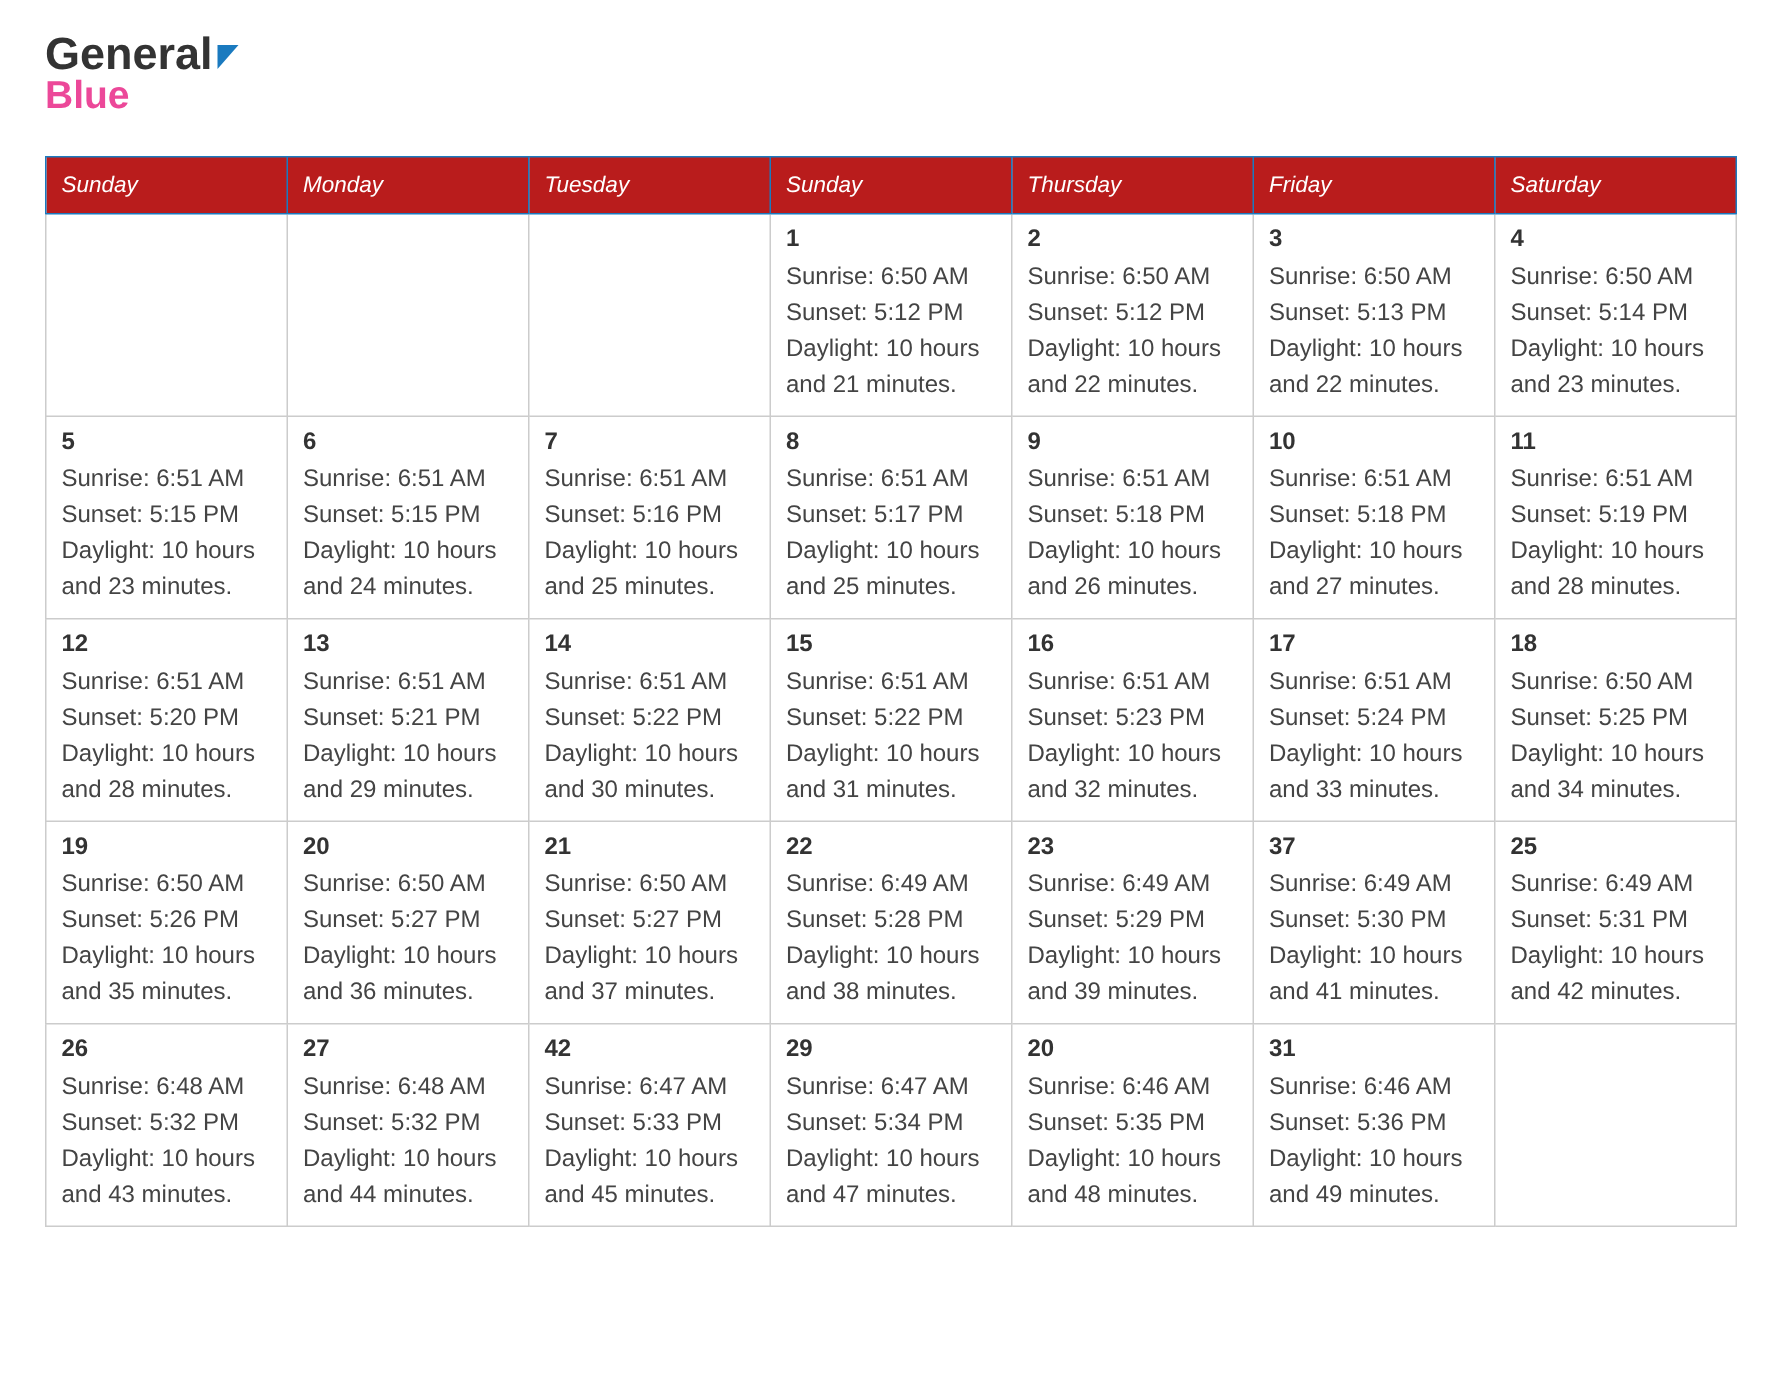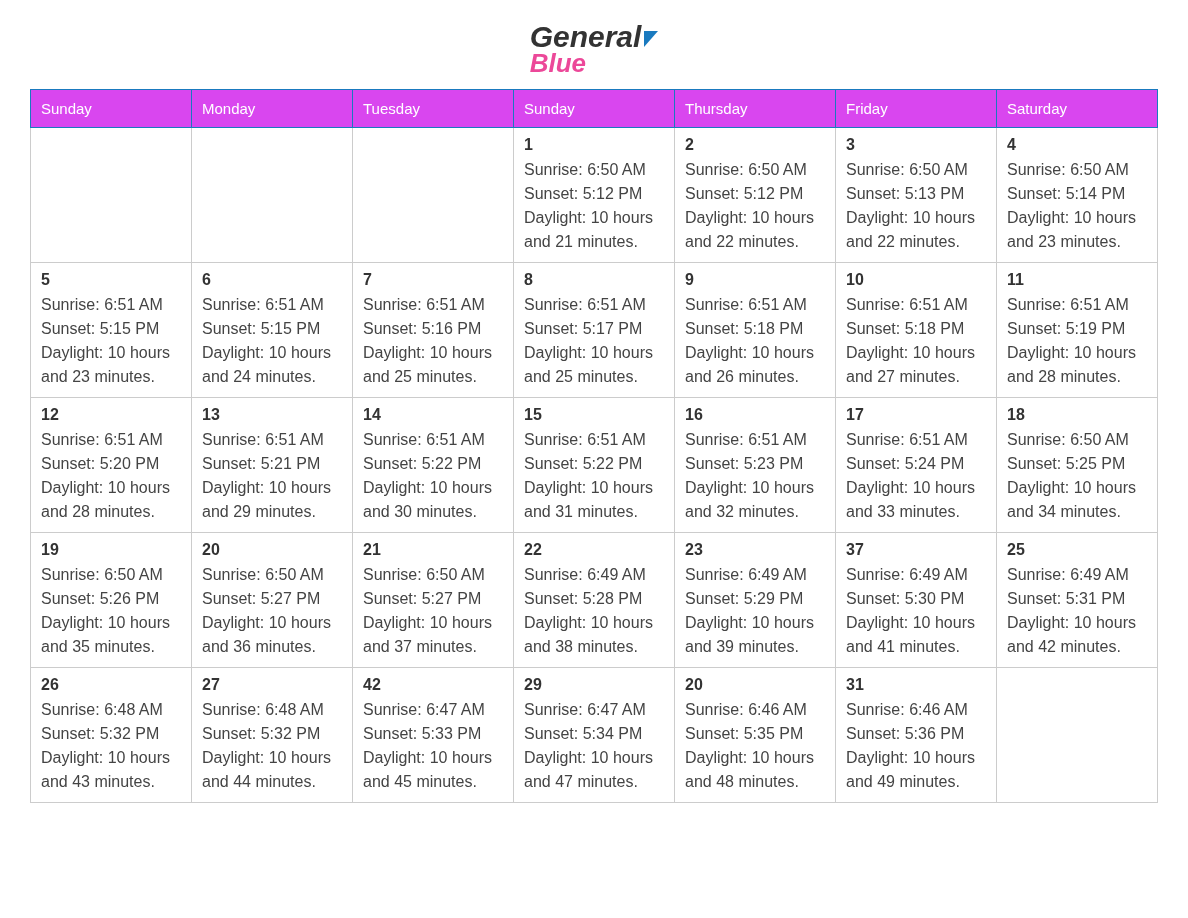--- a/index.html
+++ b/index.html
@@ -5,50 +5,50 @@
     * { box-sizing: border-box; margin: 0; padding: 0; }
     body {
       font-family: Arial, sans-serif;
       background: #fff;
       width: 1188px;
       min-height: 918px;
       padding: 20px 30px;
     }
     .header {
       display: flex;
-      justify-content: center;
+      justify-content: flex-start;
       align-items: flex-start;
-      margin-bottom: 11px;
-      font-style: italic;
+      margin-bottom: 26px;
     }
     .title-area {
       text-align: right;
     }
     .month-title {
       font-size: 52px;
       font-weight: normal;
       color: #333;
     }
     .subtitle {
       font-size: 18px;
       color: #555;
     }
     .calendar {
       width: 100%;
       border-collapse: collapse;
       margin-top: 10px;
     }
     .calendar thead th {
-      background-color: #d946ef;
+      background-color: #b91c1c;
       color: #fff;
       text-align: left;
       padding: 10px 10px;
       font-size: 15px;
       font-weight: normal;
       border: 1px solid #1a7abf;
+      font-style: italic;
     }
     .calendar tbody td {
       border: 1px solid #ccc;
       vertical-align: top;
       padding: 8px 10px;
       width: 14.28%;
       min-height: 100px;
       height: 120px;
     }
     .day-number {

